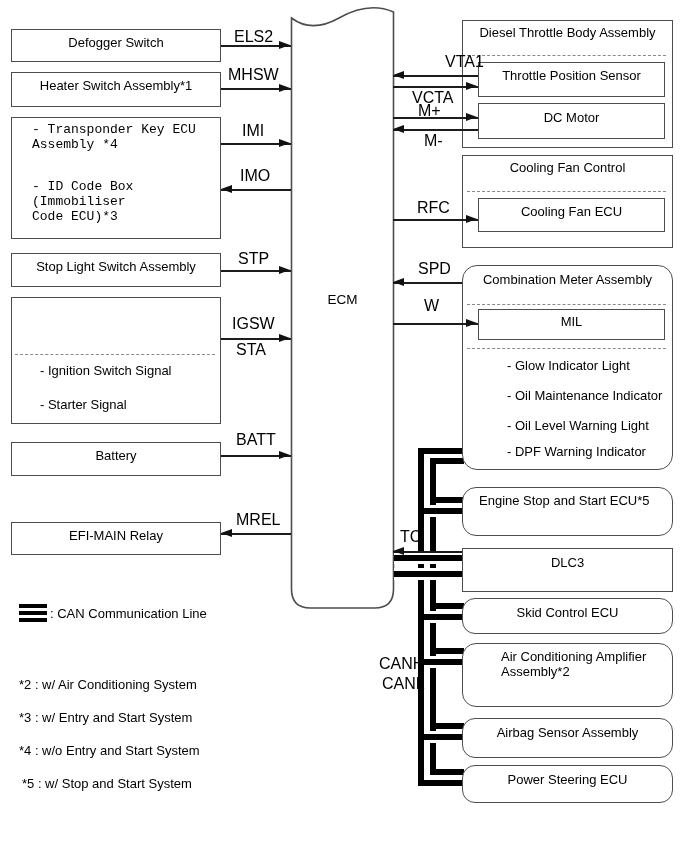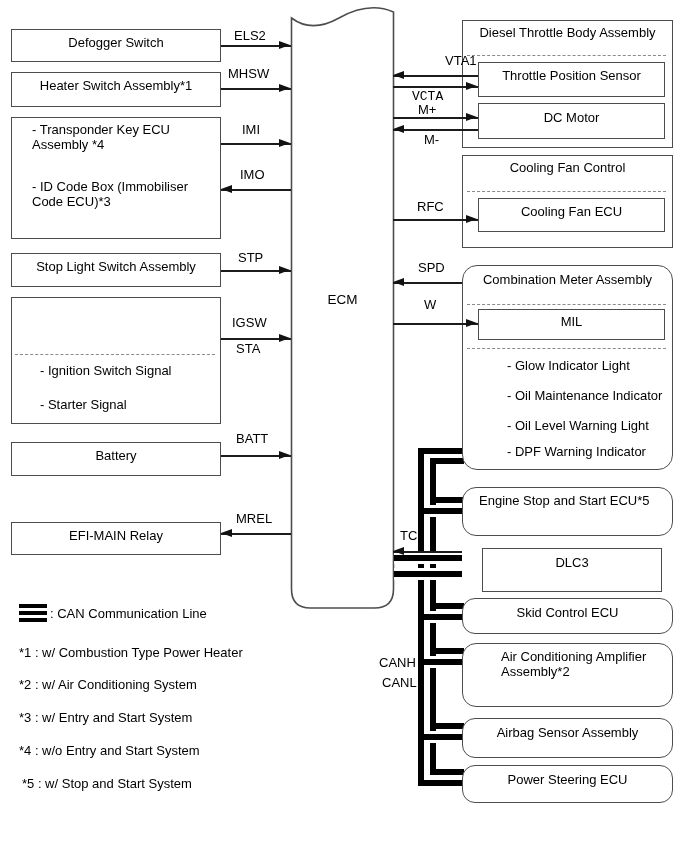--- a/index.html
+++ b/index.html
@@ -20,21 +20,21 @@
   .ctr{width:100%;text-align:center;left:0;}
   .prewrap{white-space:pre-line;}
   .dash{position:absolute;height:0;border-top:1.5px dashed #8a8a8a;}
   .wire{position:absolute;height:1.5px;background:#1c1c1c;}
   .arr{position:absolute;width:0;height:0;border-top:4.5px solid transparent;border-bottom:4.5px solid transparent;}
   .arr.r{border-left:11px solid #111;}
   .arr.l{border-right:11px solid #111;}
   .canv{position:absolute;width:6px;background:#000;}
   .canh{position:absolute;height:6px;background:#000;}
   .weave{box-shadow:0 -3px 0 0 #fff, 0 3px 0 0 #fff;}
-  .sig{position:absolute;white-space:nowrap;font-size:13px;}
+  .sig{position:absolute;white-space:nowrap;font-size:16px;}
   .note{position:absolute;white-space:nowrap;font-size:13px;}
   .legend-bar{width:28px;height:4px;background:#000;margin-bottom:3px;}
 </style>
 </head>
 <body>
 
 <div id="stage">
 
   <svg class="abs" style="left:290px;top:0;width:105px;height:615px;" viewBox="0 0 105 615">
     <path d="M 1.5 18 C 16 29, 33 27, 49 18 C 65 9, 85 4, 103.5 12
@@ -67,21 +67,21 @@
   <div class="canh" style="left:418px;top:780px;width:46px;"></div>
 
   <div class="box" style="left:11px;top:29px;width:210px;height:33px;">
     <div class="lbl ctr" style="top:5px;">Defogger Switch</div>
   </div>
 
   <div class="box" style="left:11px;top:72px;width:210px;height:35px;">
     <div class="lbl ctr" style="top:5px;">Heater Switch Assembly*1</div>
   </div>
 
-  <div class="box" style="left:11px;top:117px;width:210px;height:122px;">
+  <div class="box" style="left:11px;top:117px;width:210px;height:122px;font-family:Liberation Mono, monospace;">
     <div class="lbl prewrap" style="left:20px;top:4px;white-space:pre-line;">- Transponder Key ECU
 Assembly *4</div>
     <div class="lbl prewrap" style="left:20px;top:61px;white-space:pre-line;">- ID Code Box (Immobiliser
 Code ECU)*3</div>
   </div>
 
   <div class="box" style="left:11px;top:253px;width:210px;height:34px;">
     <div class="lbl ctr" style="top:5px;">Stop Light Switch Assembly</div>
   </div>
 
@@ -128,21 +128,21 @@
     <div class="lbl" style="left:44px;top:178px;">- DPF Warning Indicator</div>
   </div>
   <div class="box" style="left:478px;top:309px;width:187px;height:31px;">
     <div class="lbl ctr" style="top:4px;">MIL</div>
   </div>
 
   <div class="box r14" style="left:462px;top:487px;width:211px;height:49px;">
     <div class="lbl" style="left:16px;top:5px;">Engine Stop and Start ECU*5</div>
   </div>
 
-  <div class="box" style="left:482px;top:548px;width:180px;height:44px;">
+  <div class="box" style="left:462px;top:548px;width:211px;height:44px;">
     <div class="lbl ctr" style="top:6px;">DLC3</div>
   </div>
 
   <div class="box r13" style="left:462px;top:598px;width:211px;height:36px;">
     <div class="lbl ctr" style="top:6px;">Skid Control ECU</div>
   </div>
 
   <div class="box r14" style="left:462px;top:643px;width:211px;height:64px;">
     <div class="lbl prewrap" style="left:38px;top:5px;white-space:pre-line;">Air Conditioning Amplifier
 Assembly*2</div>
@@ -207,36 +207,35 @@
   <div class="sig" style="left:234px;top:28px;">ELS2</div>
   <div class="sig" style="left:228px;top:66px;">MHSW</div>
   <div class="sig" style="left:242px;top:122px;">IMI</div>
   <div class="sig" style="left:240px;top:167px;">IMO</div>
   <div class="sig" style="left:238px;top:250px;">STP</div>
   <div class="sig" style="left:232px;top:315px;">IGSW</div>
   <div class="sig" style="left:236px;top:341px;">STA</div>
   <div class="sig" style="left:236px;top:431px;">BATT</div>
   <div class="sig" style="left:236px;top:511px;">MREL</div>
   <div class="sig" style="left:414px;top:53px;margin-left:31px;">VTA1</div>
-  <div class="sig" style="left:412px;top:89px;font-family:Liberation Mono, monospace;">VCTA</div>
+  <div class="sig" style="left:412px;top:89px;">VCTA</div>
   <div class="sig" style="left:418px;top:102px;">M+</div>
   <div class="sig" style="left:424px;top:132px;">M-</div>
   <div class="sig" style="left:417px;top:199px;">RFC</div>
   <div class="sig" style="left:418px;top:260px;">SPD</div>
   <div class="sig" style="left:424px;top:297px;">W</div>
   <div class="sig" style="left:400px;top:528px;">TC</div>
   <div class="sig" style="left:379px;top:655px;">CANH</div>
   <div class="sig" style="left:382px;top:675px;">CANL</div>
 
   <div class="abs" style="left:19px;top:604px;">
     <div class="legend-bar"></div>
     <div class="legend-bar"></div>
     <div class="legend-bar" style="margin-bottom:0;"></div>
   </div>
   <div class="note" style="left:50px;top:606px;">: CAN Communication Line</div>
 
-  <div class="note" style="left:19px;top:645px;">*1 : w/ Combustion Type Power Heater</div>
   <div class="note" style="left:19px;top:677px;">*2 : w/ Air Conditioning System</div>
   <div class="note" style="left:19px;top:710px;">*3 : w/ Entry and Start System</div>
   <div class="note" style="left:19px;top:743px;">*4 : w/o Entry and Start System</div>
   <div class="note" style="left:22px;top:776px;">*5 : w/ Stop and Start System</div>
 
 </div>
 
 </body></html>

